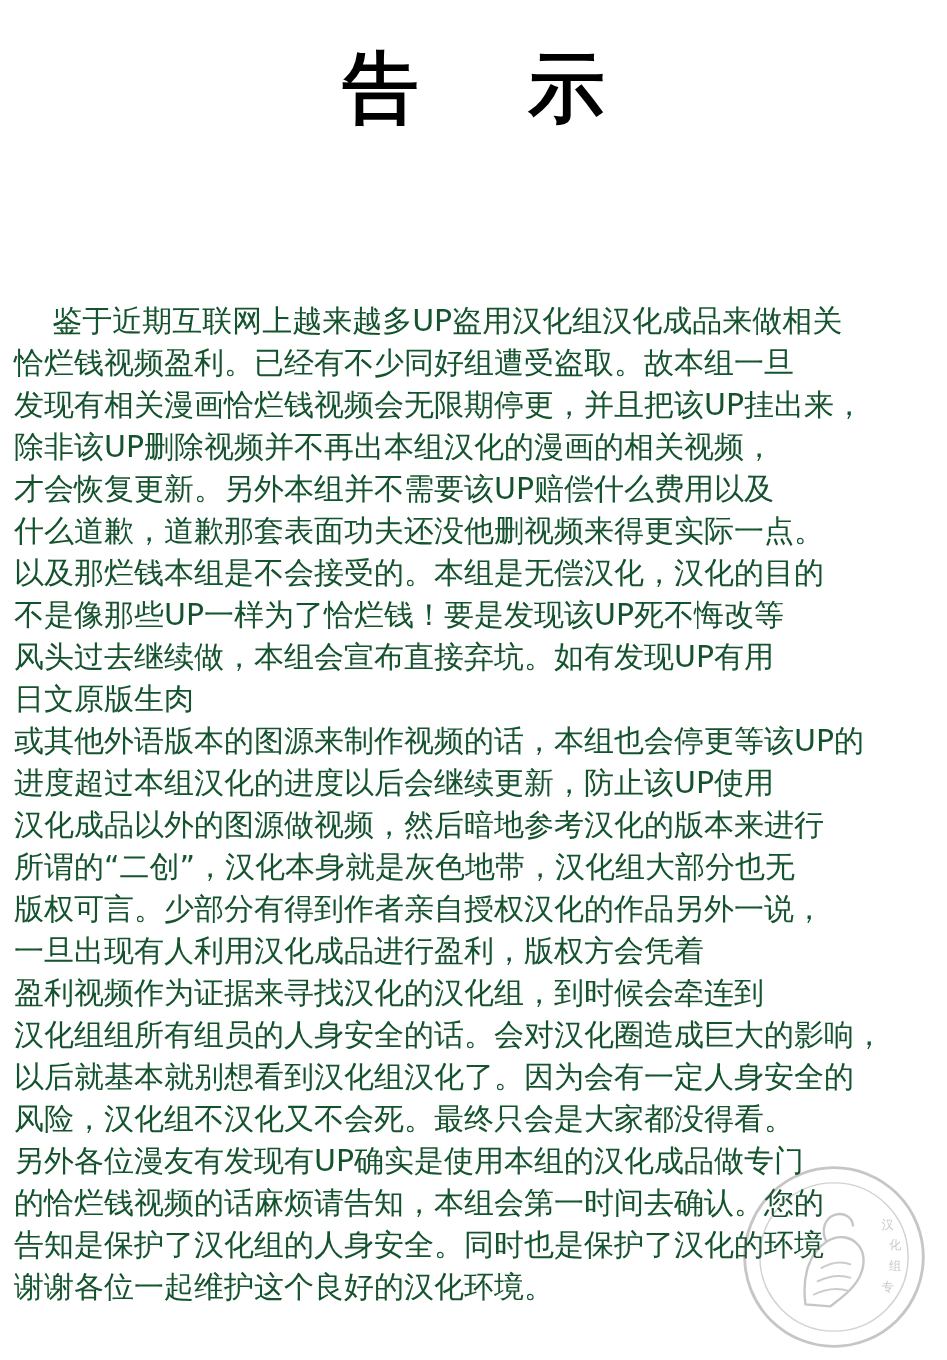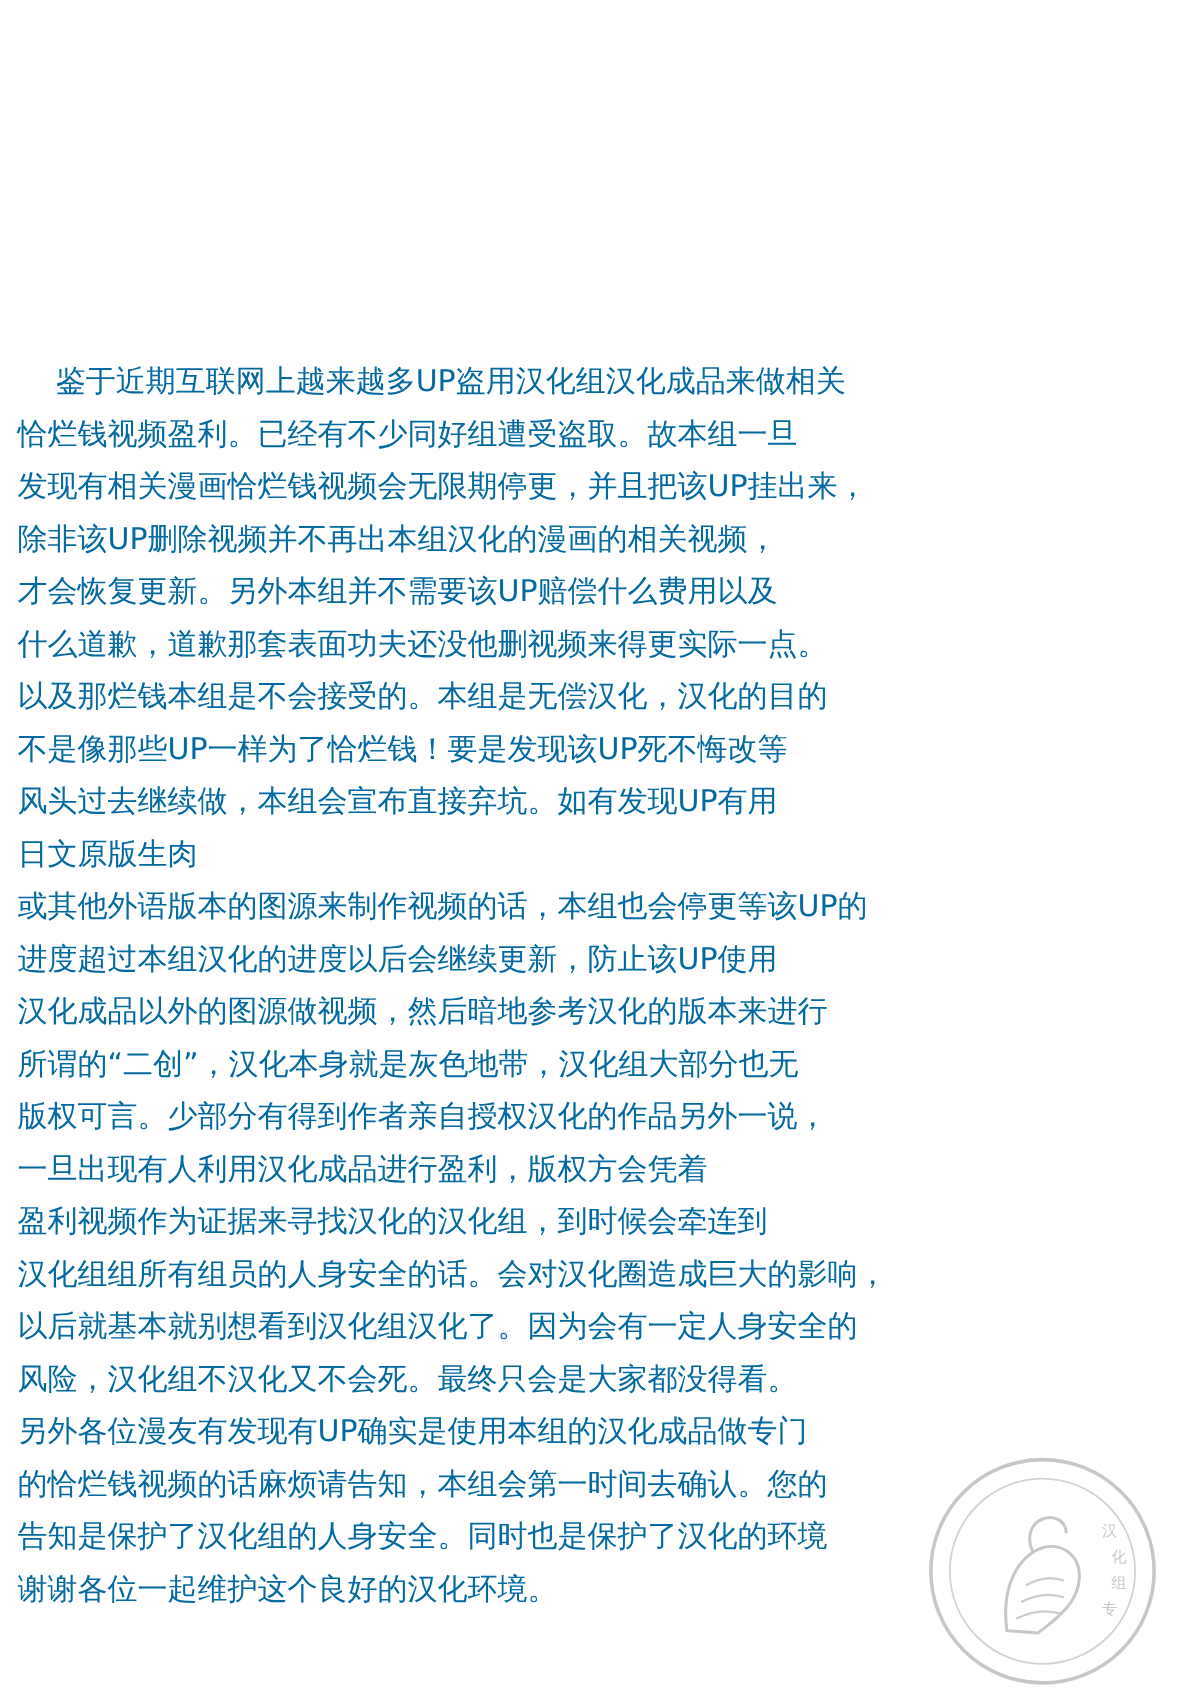--- a/index.html
+++ b/index.html
@@ -25,27 +25,27 @@
     font-size: 76px;
     font-weight: bold;
     letter-spacing: 0.55em;
     text-indent: 0.55em;
     line-height: 1.05;
     color: #000000;
     font-family: "DejaVu Sans", "Liberation Sans", sans-serif;
   }
   .body-text {
     position: absolute;
-    top: 284px;
+    top: 300px;
     left: 14px;
     width: 920px;
-    font-size: 24px;
+    font-size: 30px;
     line-height: 42px;
     font-weight: 500;
-    color: #0369a1;
+    color: #14532d;
     white-space: pre-wrap;
     font-family: "DejaVu Sans", "Liberation Sans", sans-serif;
   }
   .watermark {
     position: absolute;
     right: 18px;
     bottom: 8px;
     width: 190px;
     height: 190px;
     opacity: 0.33;
@@ -55,20 +55,21 @@
     display: block;
     width: 100%;
     height: 100%;
   }
 </style>
 </head>
 <body>
 
 <div class="page">
 
+  <div class="title">告    示</div>
 
   <div class="body-text">    鉴于近期互联网上越来越多UP盗用汉化组汉化成品来做相关
 恰烂钱视频盈利。已经有不少同好组遭受盗取。故本组一旦
 发现有相关漫画恰烂钱视频会无限期停更，并且把该UP挂出来，
 除非该UP删除视频并不再出本组汉化的漫画的相关视频，
 才会恢复更新。另外本组并不需要该UP赔偿什么费用以及
 什么道歉，道歉那套表面功夫还没他删视频来得更实际一点。
 以及那烂钱本组是不会接受的。本组是无偿汉化，汉化的目的
 不是像那些UP一样为了恰烂钱！要是发现该UP死不悔改等
 风头过去继续做，本组会宣布直接弃坑。如有发现UP有用

